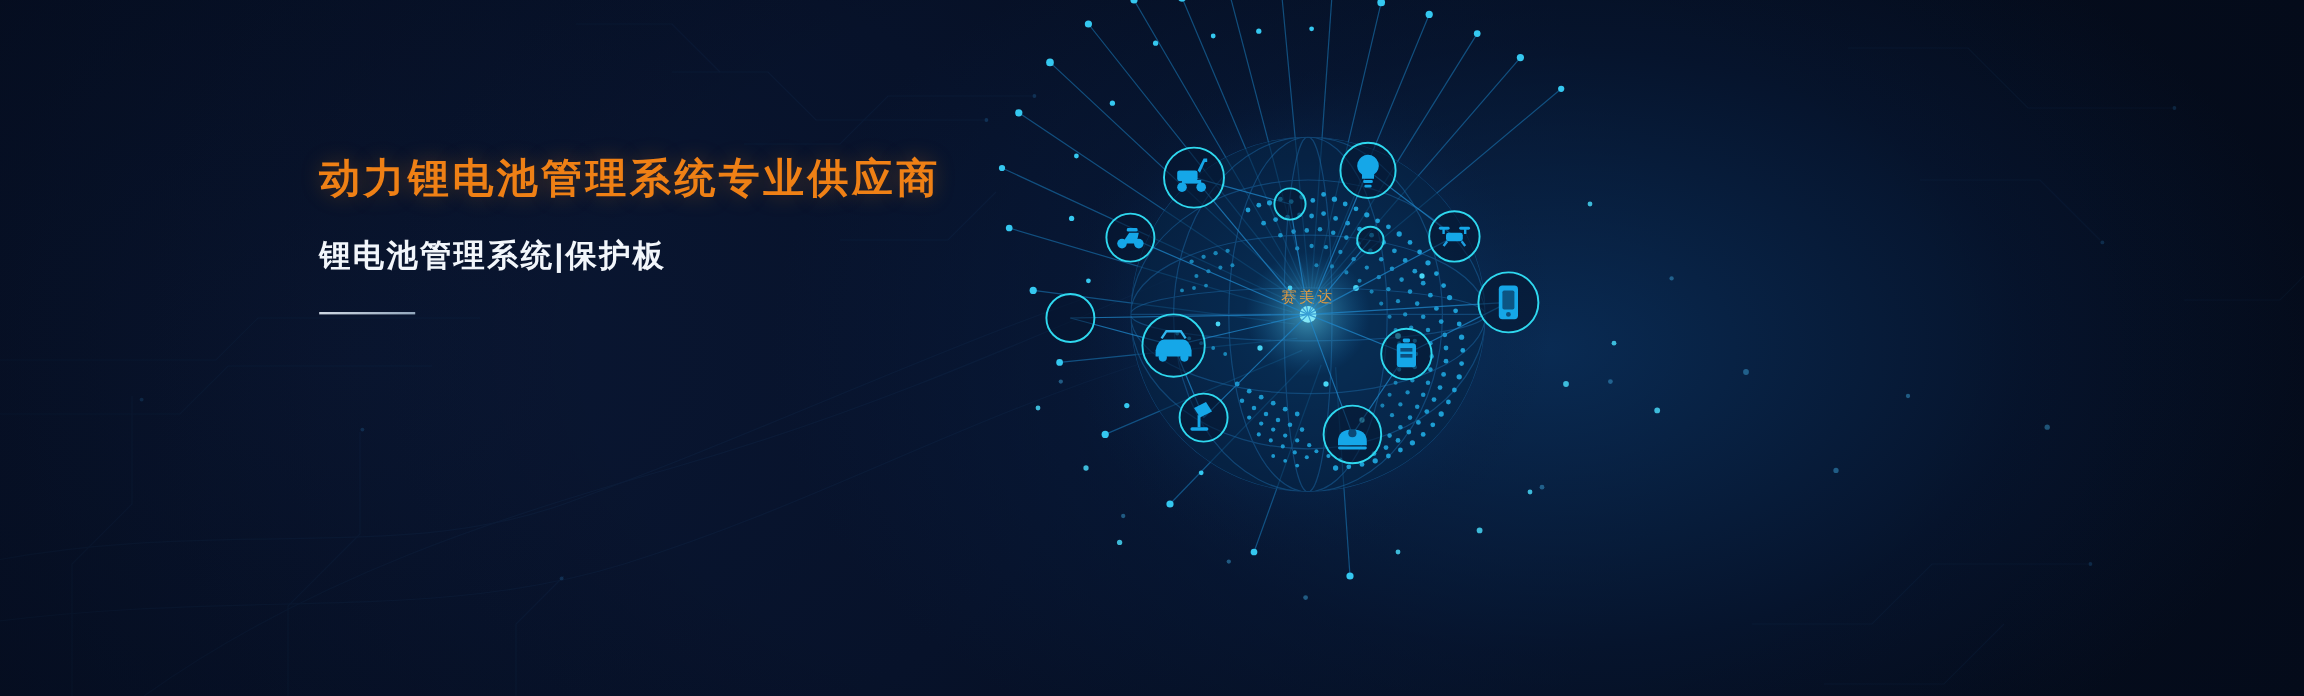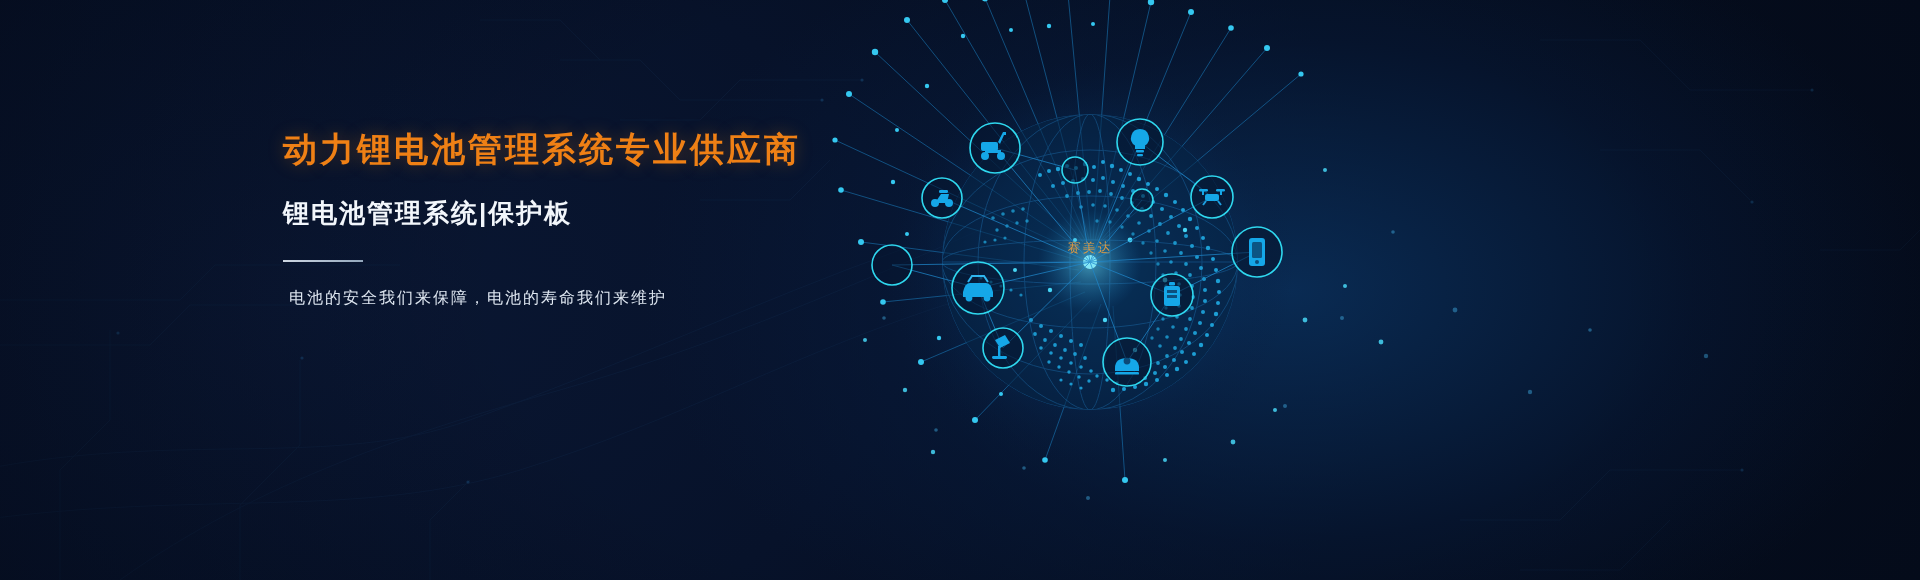--- a/index.html
+++ b/index.html
@@ -17,21 +17,21 @@
   }
   
   .texture { position:absolute; inset:0; opacity:.55; pointer-events:none; }
   .vignette {
     position:absolute; inset:0; pointer-events:none;
     background:radial-gradient(ellipse 1400px 800px at 55% 50%, rgba(0,0,0,0) 40%, rgba(2,6,16,0.55) 100%);
   }
 
   
   .copy {
-    position:absolute; left:283px; top:128px; width:640px; z-index:6;
+    position:absolute; left:266px; top:128px; width:640px; z-index:6;
   }
   .headline {
     font-size:34px; font-weight:bold; color:#ef8015;
     letter-spacing:3px; line-height:1.25; white-space:nowrap;
     text-shadow:0 0 18px rgba(239,128,21,.30);
   }
   .subhead {
     margin-top:26px;
     font-size:26px; color:#f2f6fb; font-weight:bold;
     letter-spacing:2px; line-height:1.3; white-space:nowrap;
@@ -543,17 +543,16 @@
         <circle cx="98" cy="462" r="2.2"></circle>
           <circle cx="490" cy="180" r="2"></circle>
       </g>
     </svg>
   </div>
 
   <div class="copy">
     <div class="headline">动力锂电池管理系统专业供应商</div>
     <div class="subhead">锂电池管理系统|保护板</div>
     <div class="divider"></div>
-    <div class="tagline">电池的安全我们来保障，电池的寿命我们来维护</div>
   </div>
 
   <div class="vignette"></div>
 </div>
 
 </body></html>

